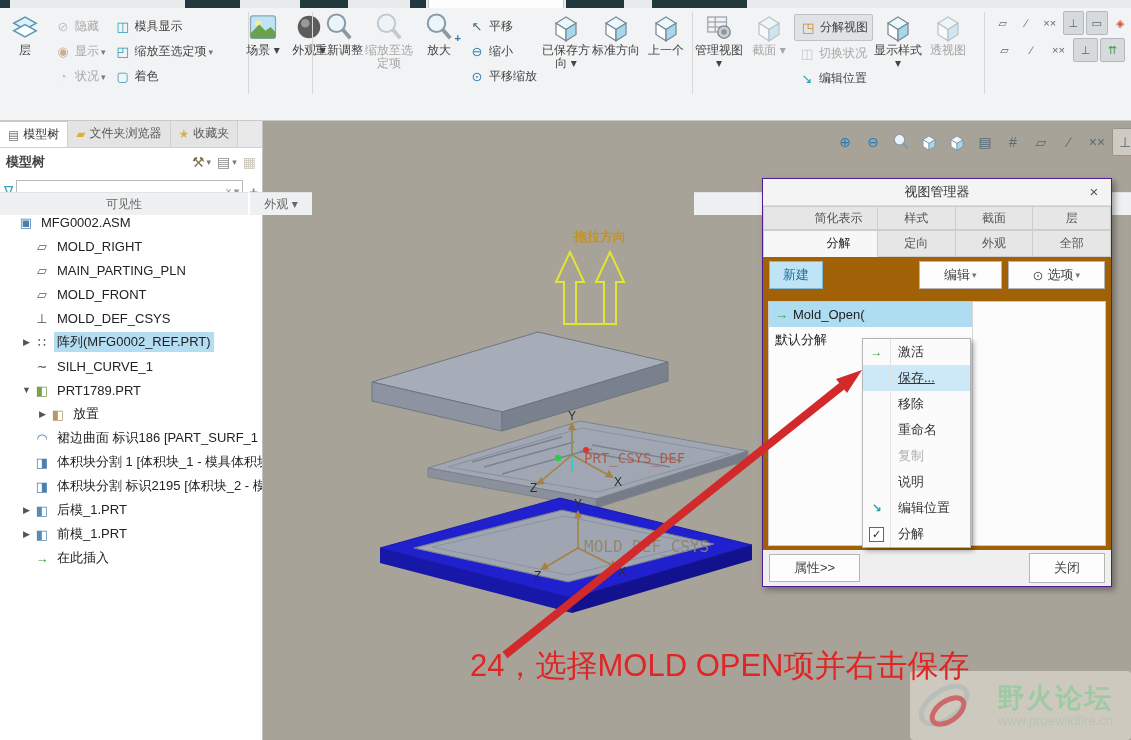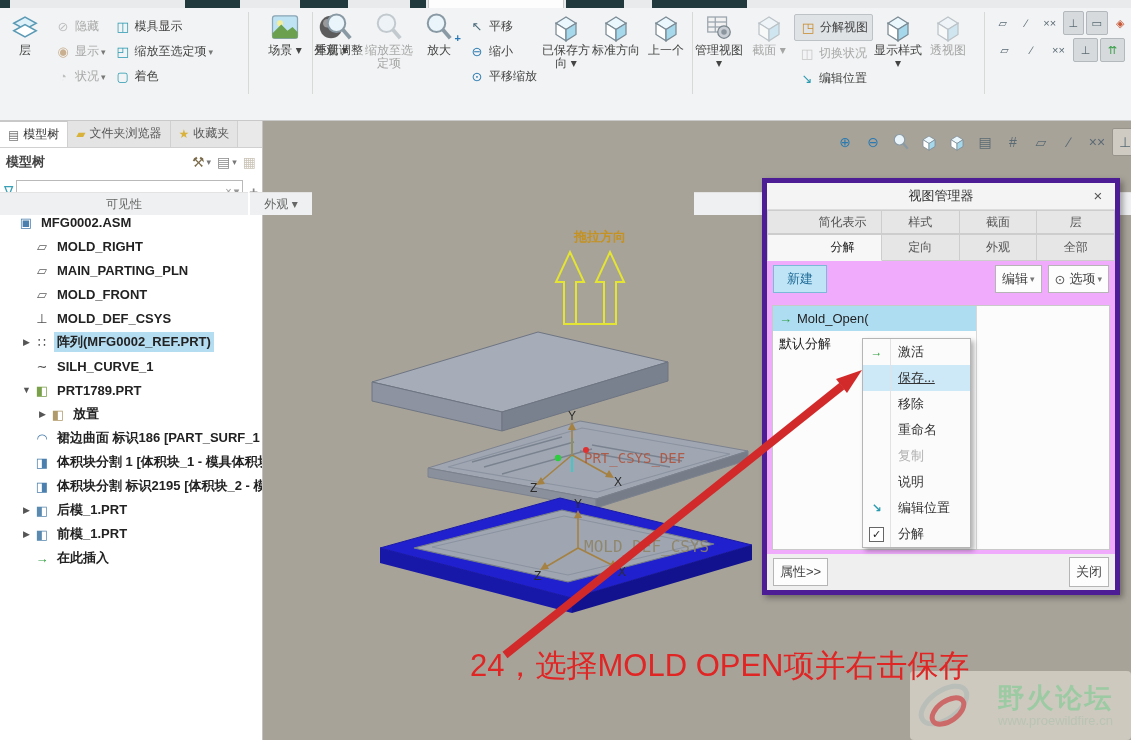--- a/index.html
+++ b/index.html
@@ -53,56 +53,56 @@
   .filterrow{display:flex;align-items:center;height:30px;padding:0 4px;}
   .funnel{color:#3aa0b8;font-size:14px;margin-right:3px;}
   .filterbox{flex:1;height:20px;border:1px solid #b9b9b9;background:#fff;display:flex;align-items:center;padding:0 3px;}
   .filterbox input{border:none;outline:none;flex:1;font-size:12px;min-width:0;background:transparent;}
   .fx{color:#999;font-size:11px;margin-left:2px;}
   .fplus{color:#888;font-size:15px;margin-left:6px;font-weight:bold;}
   #tree{margin-top:4px;}
   .trow{display:flex;align-items:center;height:24px;white-space:nowrap;overflow:hidden;font-size:13px;color:#222;}
   .caret{width:13px;font-size:9px;color:#555;text-align:center;flex:0 0 13px;}
   .ticn{width:18px;text-align:center;margin-right:3px;font-size:13px;flex:0 0 18px;}
-  .tlabel{padding:1px 3px;font-weight:bold;}
+  .tlabel{padding:1px 3px;}
   .tlabel.sel{background:#b5ddf2;}
 
   #viewport{left:262px;top:120px;width:869px;height:620px;background:#a8a399;z-index:1;overflow:hidden;}
   #scene{position:absolute;left:0;top:0;}
 
   
   #gtoolbar{position:absolute;left:570px;top:8px;display:flex;gap:2px;z-index:2;}
   .gbtn{width:24px;height:26px;display:flex;align-items:center;justify-content:center;
         color:#4a7a94;font-size:14px;border:1px solid transparent;border-radius:2px;white-space:nowrap;}
   .gbtn.pressed{background:#cfcbc2;border-color:#97938b;}
 
   
   #watermark{position:absolute;left:648px;top:551px;width:221px;height:69px;background:#cdc9bf;border-radius:4px;
              display:flex;align-items:center;z-index:2;}
   #wm-logo{flex:0 0 70px;height:100%;position:relative;}
   #wm-text{flex:1;text-align:center;}
   #wm-title{font-size:27px;font-weight:bold;color:#9ccaa2;letter-spacing:2px;line-height:30px;}
   #wm-url{font-size:13px;color:#b9c4b4;line-height:15px;}
 
   
-  #dialog{left:762px;top:178px;width:348px;height:407px;background:#f0abfc;border:5px solid #4c1d95;
+  #dialog{left:762px;top:178px;width:348px;height:407px;background:#a16207;border:1px solid #4c1d95;
           box-shadow:3px 3px 6px rgba(0,0,0,.35);z-index:10;}
   #dlg-title{height:26px;line-height:26px;text-align:center;font-size:13px;color:#333;background:#f4f4f4;border-bottom:1px solid #dcdcdc;position:relative;}
   #dlg-close{position:absolute;right:8px;top:0;width:18px;text-align:center;color:#555;font-size:15px;cursor:default;}
   .dtabs{display:flex;height:24px;}
   .dtab{flex:1;text-align:center;line-height:23px;font-size:12px;color:#555;background:#e6e6e6;border:1px solid #cdcdcd;border-left:none;}
   .dtab:first-child{border-left:1px solid #cdcdcd;padding-left:36px;}
   .dtabs2 .dtab{height:25px;line-height:24px;}
   .dtab.active{background:#f7f7f7;border-bottom:1px solid #f7f7f7;color:#222;}
   #dlg-toolbar{height:42px;display:flex;align-items:center;padding:0 6px;}
   #btn-new{width:52px;height:26px;background:#bfe4f6;border:1px solid #7cb9d9;color:#1f6b97;font-size:13px;
            display:flex;align-items:center;justify-content:center;}
   #dlg-toolbar .sp{flex:1;}
   .wbtn{height:26px;background:#fdfdfd;border:1px solid #b5b5b5;display:flex;align-items:center;justify-content:center;
-        font-size:13px;color:#444;padding:0 6px;margin-left:6px;}
+        font-size:13px;color:#444;padding:0 24px;margin-left:6px;}
   #dlg-list{position:absolute;left:5px;right:5px;top:122px;bottom:40px;background:#fcfcfc;border:1px solid #c9c9c9;}
   #dlg-list .coldiv{position:absolute;left:203px;top:0;bottom:0;width:1px;background:#d8d8d8;}
   .lhead{height:24px;line-height:24px;border-bottom:1px solid #d8d8d8;}
   .lhead .hname{display:inline-block;width:203px;text-align:center;font-size:13px;color:#444;}
   .lrow{height:25px;display:flex;align-items:center;font-size:13px;color:#222;padding-left:6px;width:197px;}
   .lrow.sel{background:#aeddf2;}
   .lrow .ricon{color:#2e9e3e;font-weight:bold;margin-right:5px;}
   #dlg-footer{position:absolute;left:0;right:0;bottom:0;height:36px;display:flex;align-items:center;padding:0 6px;background:#efefef;}
   #dlg-footer .sp{flex:1;}
 
@@ -205,21 +205,21 @@
             <span class="arrow">▾</span>
           </div>
           <div class="smallbtn">
             <span class="sicon" style="color: rgb(42, 154, 176);">▢</span>
             <span>着色</span>
           </div>
         </div>
       </div>
     </div>
   <div class="gsep" style="left:248px"></div>
-  <div class="rgroup" id="grp-appearance" style="left:262px;width:62px">
+  <div class="rgroup" id="grp-appearance" style="left:240px;width:62px">
       <div class="cols">
         <div class="bigbtn">
           <div class="bicon">
             <span><svg width="30" height="30">
                 <use href="#sym-scene"></use>
               </svg></span>
           </div>
           <div class="blabel">场景 ▾</div>
         </div>
         <div class="bigbtn">

